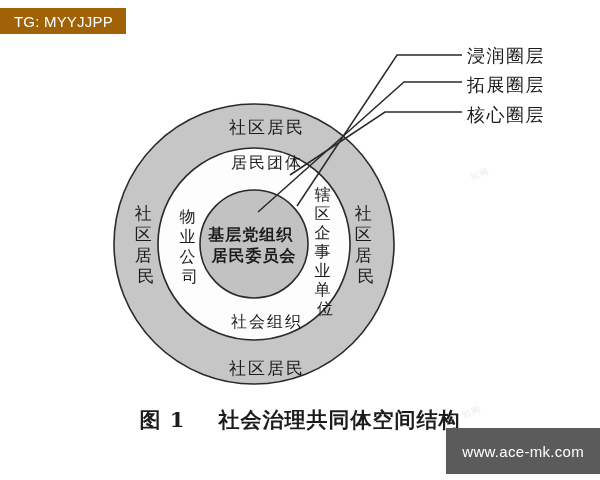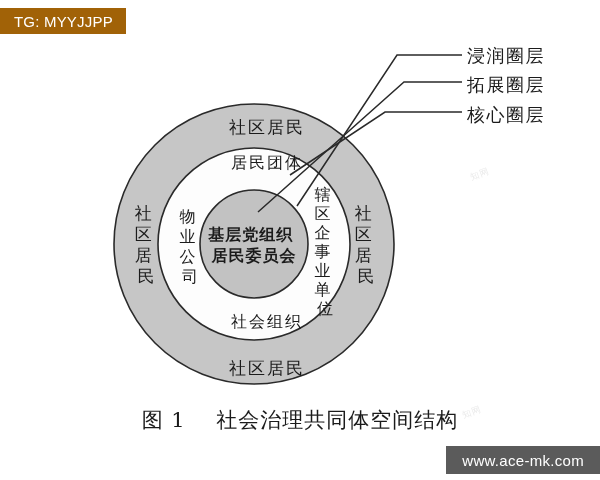--- a/index.html
+++ b/index.html
@@ -30,21 +30,21 @@
     align-items: center;
     white-space: nowrap;
   }
 
   
   #site-badge {
     position: absolute;
     right: 0px;
     bottom: 6px;
     height: 28px;
-    padding: 0 16px;
+    padding: 9px 16px;
     background: #5b5b5b;
     color: #ffffff;
     font-size: 15px;
     letter-spacing: 0.3px;
     display: flex;
     align-items: center;
     white-space: nowrap;
   }
 
   
@@ -68,20 +68,21 @@
     position: absolute;
     left: 0;
     top: 406px;
     width: 600px;
     text-align: center;
     font-size: 21px;
     color: #1b1b1b;
     letter-spacing: 1px;
     font-family: "DejaVu Serif", "Liberation Serif", serif;
     white-space: pre;
+    font-weight: bold;
   }
 
   
   .wm {
     position: absolute;
     color: rgba(150,150,150,0.20);
     font-size: 9px;
     letter-spacing: 1px;
     font-family: "DejaVu Sans", sans-serif;
     user-select: none;

